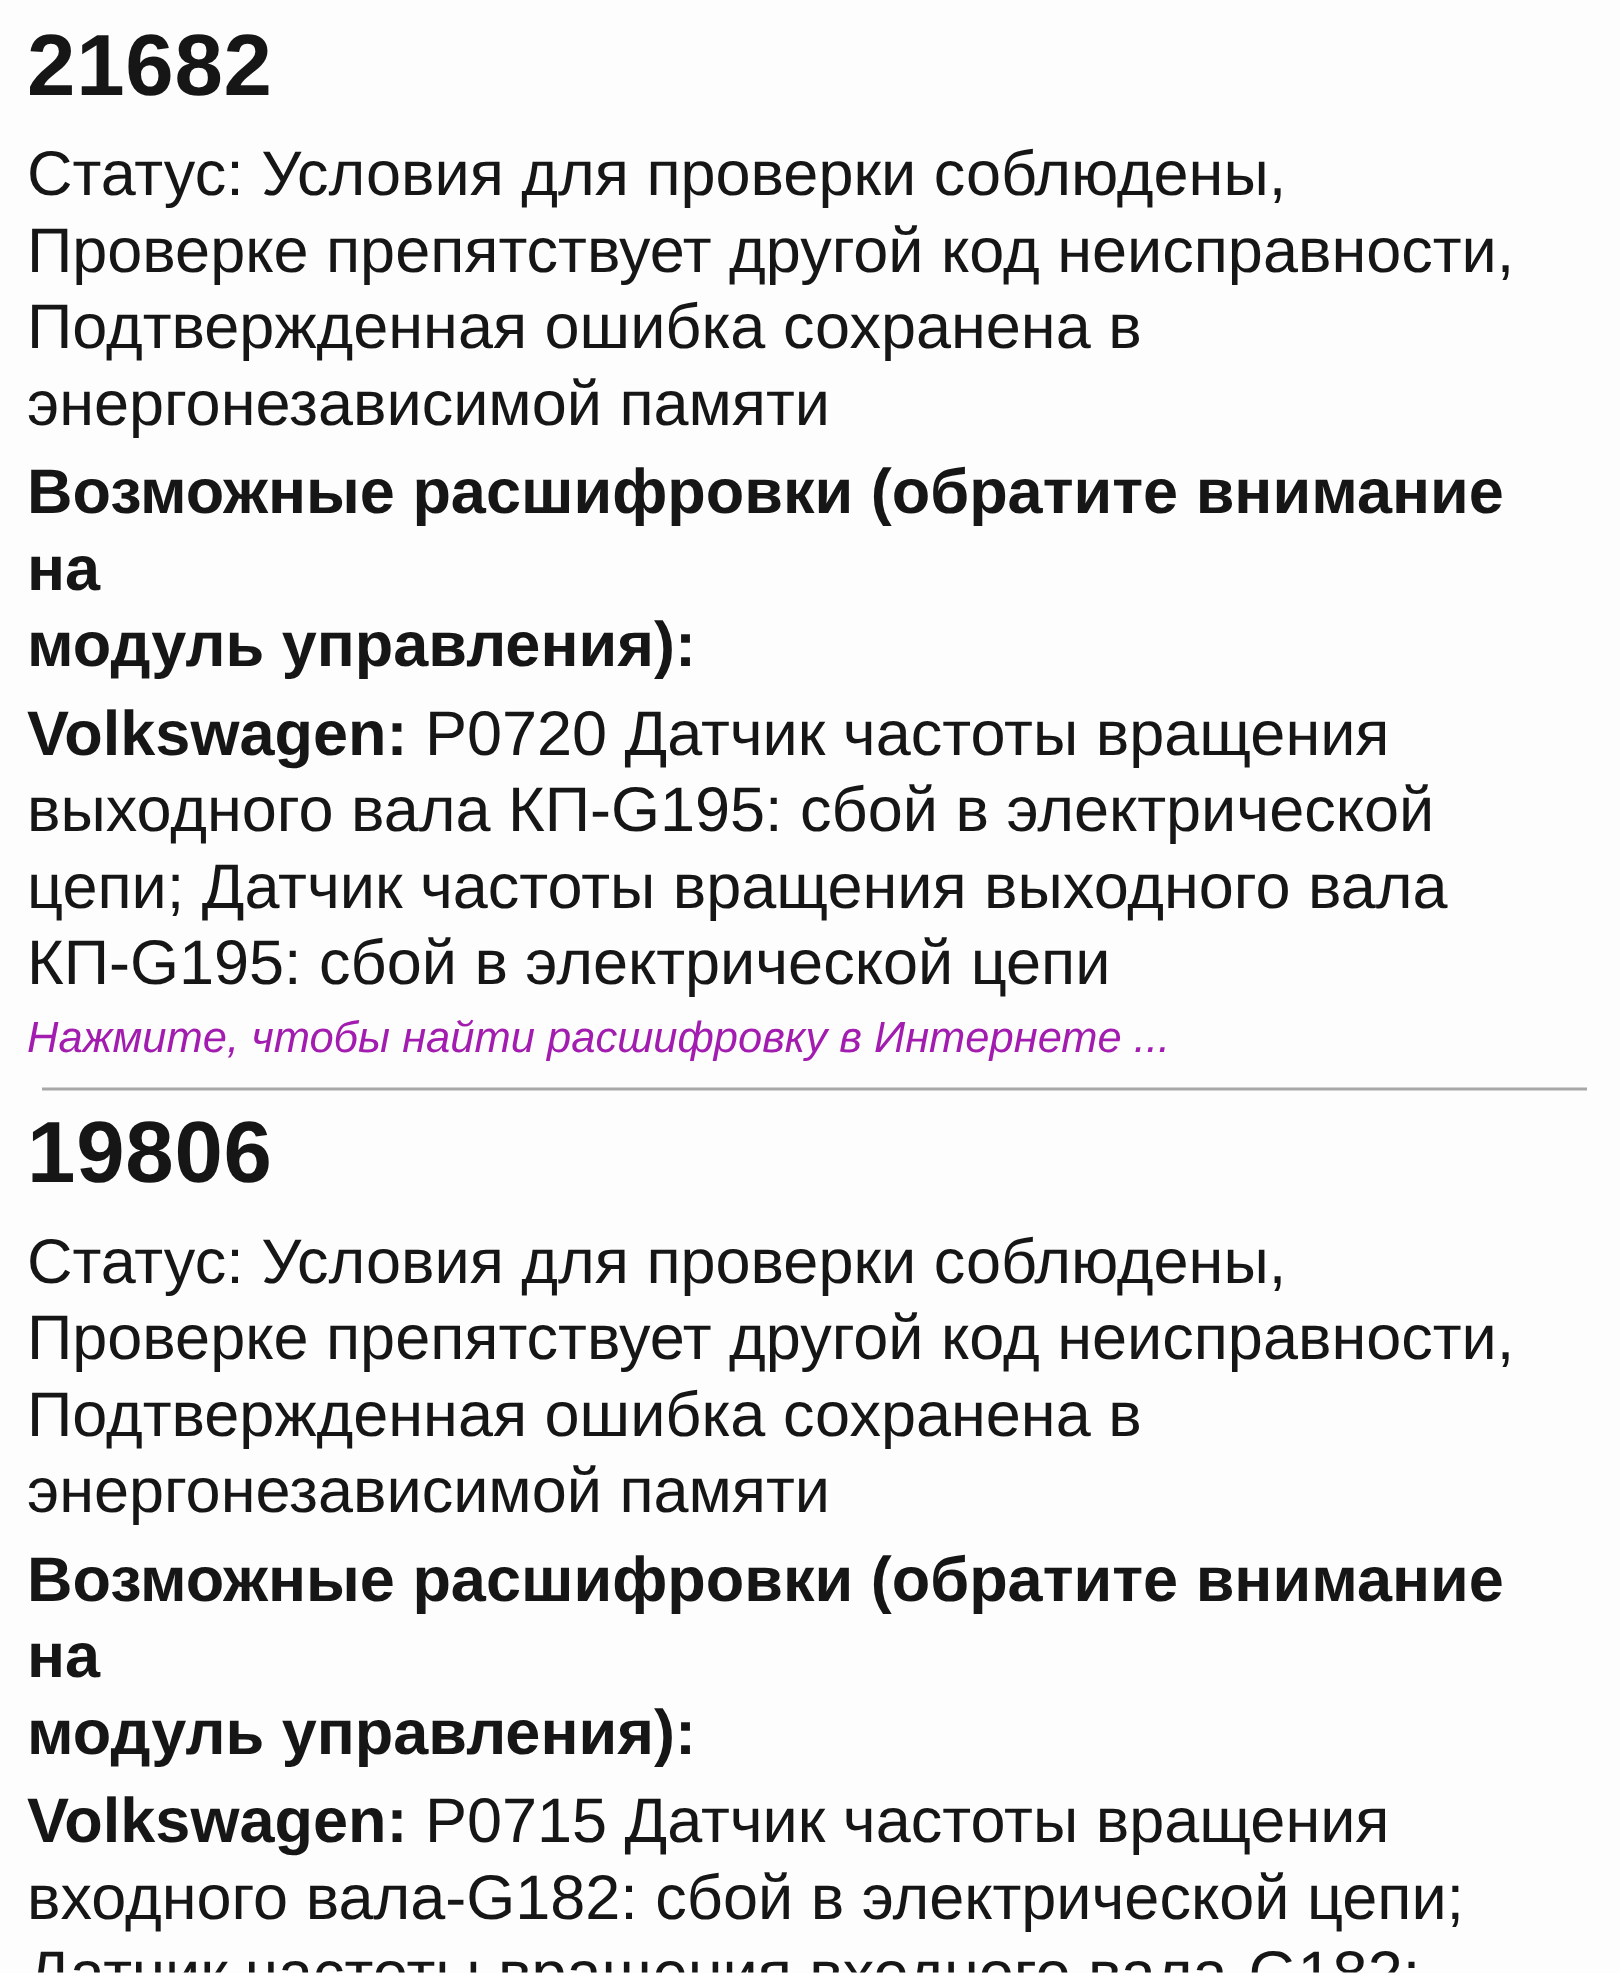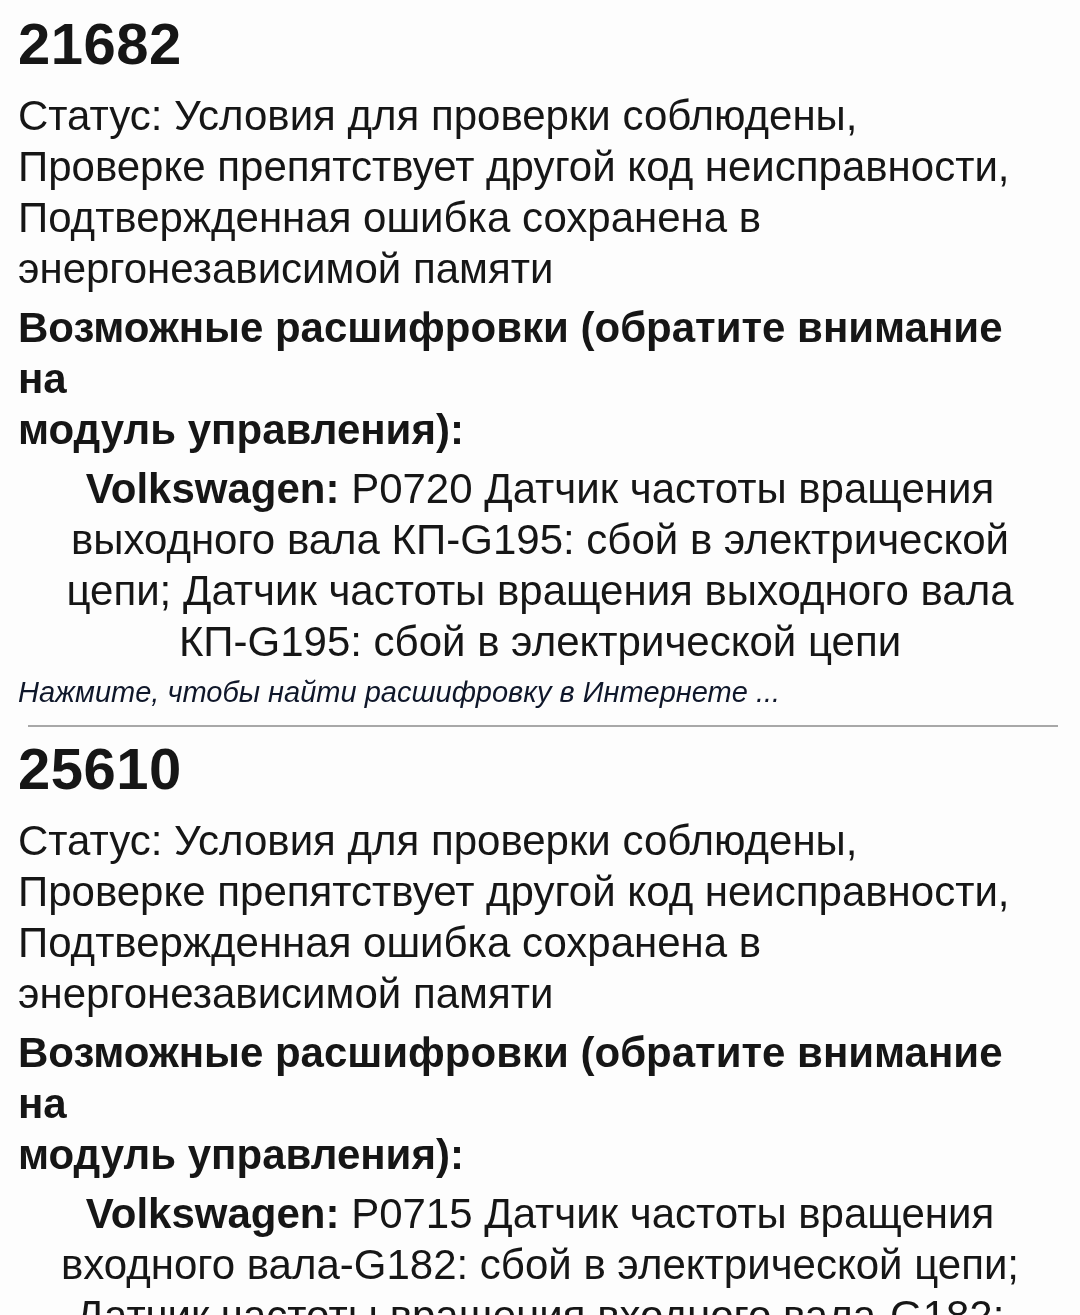--- a/index.html
+++ b/index.html
@@ -40,33 +40,32 @@
     line-height: 51px;
     font-weight: 700;
     white-space: pre-line;
     margin: 4px 0 8px 0;
   }
   .description {
     font-size: 42px;
     line-height: 51px;
     margin: 2px 0 6px 0;
     cursor: pointer;
-    text-align: center;
   }
   .brand {
     font-weight: 700;
   }
   .desc-text {
     white-space: pre-line;
   }
   .hint {
     font-size: 29px;
     line-height: 38px;
     font-style: italic;
-    color: #0f172a;
+    color: #a21caf;
     margin: 2px 0 14px 0;
     cursor: pointer;
   }
   .divider {
     border: none;
     border-top: 2px solid #a8a8a8;
     margin: 0 4px 0 10px;
   }
 </style>
 </head>
@@ -85,21 +84,21 @@
     <p class="description"><span class="brand">Volkswagen: </span><span class="desc-text">P0720 Датчик частоты вращения
 выходного вала КП-G195: сбой в электрической
 цепи; Датчик частоты вращения выходного вала
 КП-G195: сбой в электрической цепи</span></p>
     <p class="hint">Нажмите, чтобы найти расшифровку в Интернете ...</p>
   </section>
 
   <hr class="divider">
 
   <section>
-    <h1 class="fault-code">25610</h1>
+    <h1 class="fault-code">19806</h1>
     <p class="para"><span class="status-label">Статус: </span><span class="status-value">Условия для проверки соблюдены,
 Проверке препятствует другой код неисправности,
 Подтвержденная ошибка сохранена в
 энергонезависимой памяти</span></p>
     <p class="decode-header">Возможные расшифровки (обратите внимание на
 модуль управления):</p>
     <p class="description"><span class="brand">Volkswagen: </span><span class="desc-text">P0715 Датчик частоты вращения
 входного вала-G182: сбой в электрической цепи;
 Датчик частоты вращения входного вала-G182:
 сбой в электрической цепи</span></p>

